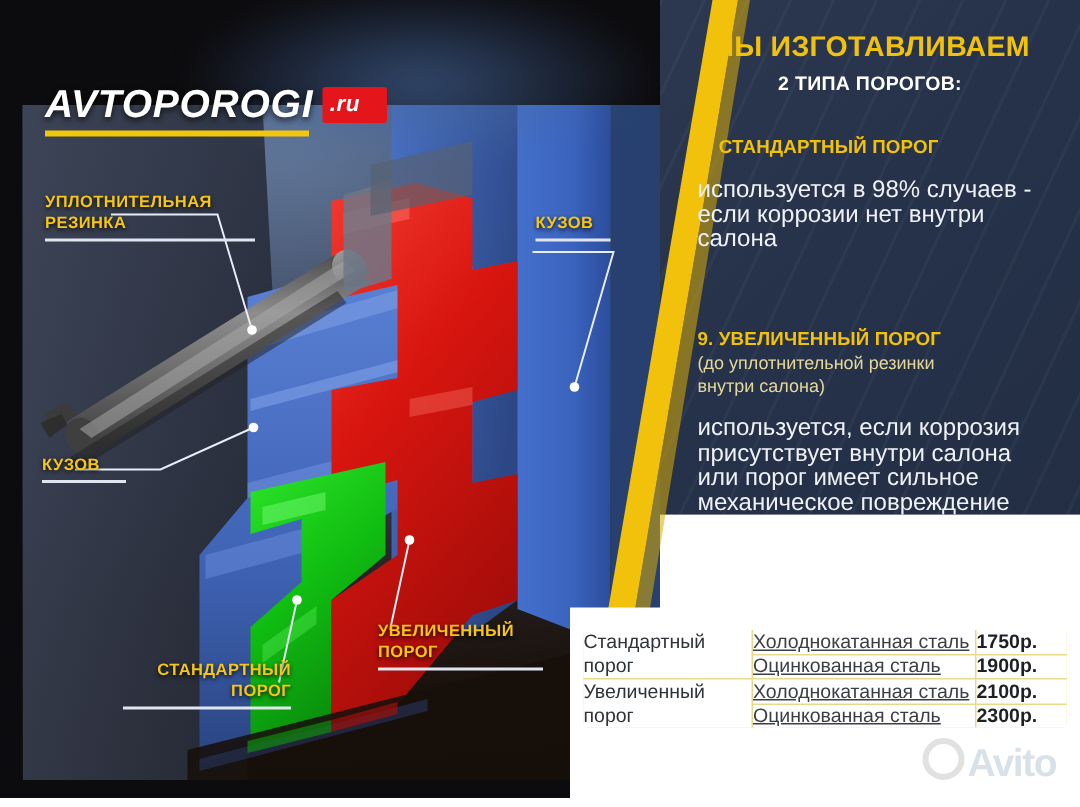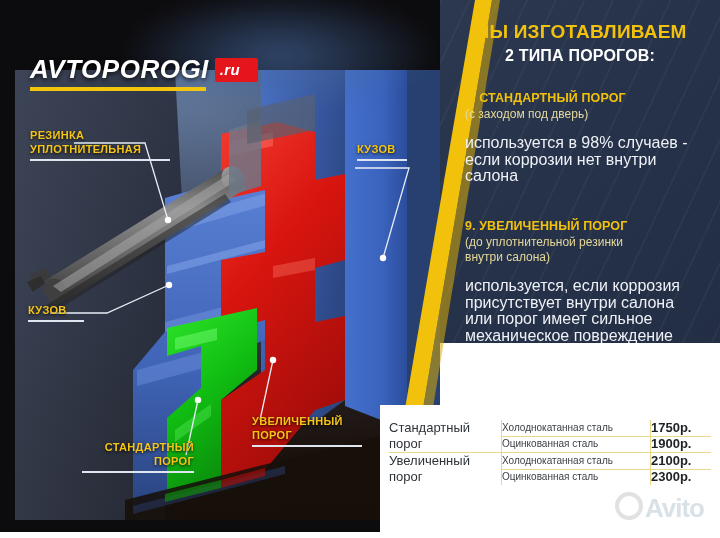--- a/index.html
+++ b/index.html
@@ -41,34 +41,34 @@
   
   .right-panel{position:absolute;left:440px;top:0;width:280px;height:343px;overflow:hidden;
     background:#27344a;}
   .right-stripes{position:absolute;inset:0;
     background:repeating-linear-gradient(115deg, rgba(255,255,255,.035) 0px, rgba(255,255,255,.035) 2px, rgba(0,0,0,0) 2px, rgba(0,0,0,0) 26px);}
   .right-shade{position:absolute;inset:0;background:linear-gradient(135deg,#2c3950 0%,#26324a 45%,#222d43 100%);opacity:.85;}
   .yellow-diag{position:absolute;z-index:6;}
 
   .heading{position:absolute;left:0;top:20px;width:280px;text-align:center;z-index:10;}
   .h-line1{color:#f2c10c;font-size:19px;font-weight:bold;letter-spacing:.2px;line-height:24px;}
-  .h-line2{color:#ffffff;font-size:16px;font-weight:bold;letter-spacing:.2px;line-height:24px;}
+  .h-line2{color:#ffffff;font-size:13px;font-weight:bold;letter-spacing:.2px;line-height:24px;}
 
   .block{position:absolute;left:25px;width:240px;z-index:10;}
   .b-title{color:#f2c10c;font-size:12.5px;font-weight:bold;line-height:16px;letter-spacing:.1px;}
   .b-sub{color:#e4d89a;font-size:12px;line-height:15px;margin-top:1px;}
   .b-body{color:#eef1f6;font-size:16px;line-height:16.5px;margin-top:13px;}
 
   
   .table-area{position:absolute;left:380px;top:405px;width:340px;height:133px;background:#fff;z-index:14;}
   .ptable{position:absolute;left:8px;top:14px;width:324px;border-collapse:collapse;
     border:1.5px solid #e8d98a;border-radius:4px;overflow:hidden;}
   .ptable td{border:1px solid #e8d98a;padding:0;}
   .c-type{width:112px;color:#2e3338;font-size:13px;line-height:16px;padding:6px 4px 6px 9px;vertical-align:middle;}
-  .c-mat{color:#3a3f45;font-size:10px;line-height:14px;padding:5px 4px 5px 8px;white-space:nowrap;}
+  .c-mat{color:#3a3f45;font-size:13px;line-height:14px;padding:5px 4px 5px 8px;white-space:nowrap;text-decoration:underline;}
   .c-price{width:60px;color:#1d2126;font-size:13px;font-weight:bold;line-height:14px;padding:5px 4px 5px 7px;white-space:nowrap;margin-left:20px;}
 
   .watermark{position:absolute;right:16px;bottom:14px;z-index:16;opacity:.16;pointer-events:none;
     font-size:26px;font-weight:bold;color:#0c4a6e;letter-spacing:-1px;font-family:"Liberation Sans",sans-serif;}
   .wm-o{display:inline-block;width:20px;height:20px;border:4px solid #4a4a4a;border-radius:50%;
     vertical-align:-3px;margin-right:2px;}
   .bottom-strip{position:absolute;left:0;bottom:0;width:720px;height:6px;background:#ffffff;z-index:20;}
 </style>
 </head>
 <body>
@@ -174,22 +174,22 @@
         <polyline points="340,98 394,98 368,188" fill="none" stroke="#e8eef7" stroke-width="1.3"></polyline>
         <circle cx="368" cy="188" r="3.2" fill="#ffffff"></circle>
         <polyline points="171,385 183,330" fill="none" stroke="#e8eef7" stroke-width="1.3"></polyline>
         <circle cx="183" cy="330" r="3.2" fill="#ffffff"></circle>
         <polyline points="245,350 258,290" fill="none" stroke="#e8eef7" stroke-width="1.3"></polyline>
         <circle cx="258" cy="290" r="3.2" fill="#ffffff"></circle>
       </svg>
     </div>
 
     <div class="lbl" style="left:30px;top:128px;width:140px;">
+      <u>УПЛОТНИТЕЛЬНАЯ</u>
       <u>РЕЗИНКА</u>
-      <u>УПЛОТНИТЕЛЬНАЯ</u>
       <div class="underline"></div>
     </div>
 
     <div class="lbl" style="left:28px;top:303px;width:56px;">
       <u>КУЗОВ</u>
       <div class="underline"></div>
     </div>
 
     <div class="lbl" style="left:357px;top:142px;width:50px;">
       <u>КУЗОВ</u>
@@ -226,21 +226,20 @@
     <div class="right-shade"></div>
     <div class="right-stripes"></div>
 
     <div class="heading">
       <div class="h-line1">МЫ ИЗГОТАВЛИВАЕМ</div>
       <div class="h-line2">2 ТИПА ПОРОГОВ:</div>
     </div>
 
     <div class="block" style="top:90px;">
       <div class="b-title">1. СТАНДАРТНЫЙ ПОРОГ</div>
-      <div class="b-sub">(с заходом под дверь)</div>
       <div class="b-body">используется в 98% случаев -<br>если коррозии нет внутри<br>салона</div>
     </div>
 
     <div class="block" style="top:218px;">
       <div class="b-title">9. УВЕЛИЧЕННЫЙ ПОРОГ</div>
       <div class="b-sub">(до уплотнительной резинки<br>внутри салона)</div>
       <div class="b-body">используется, если коррозия<br>присутствует внутри салона<br>или порог имеет сильное<br>механическое повреждение<br>после ДТП</div>
     </div>
   </div>
 

